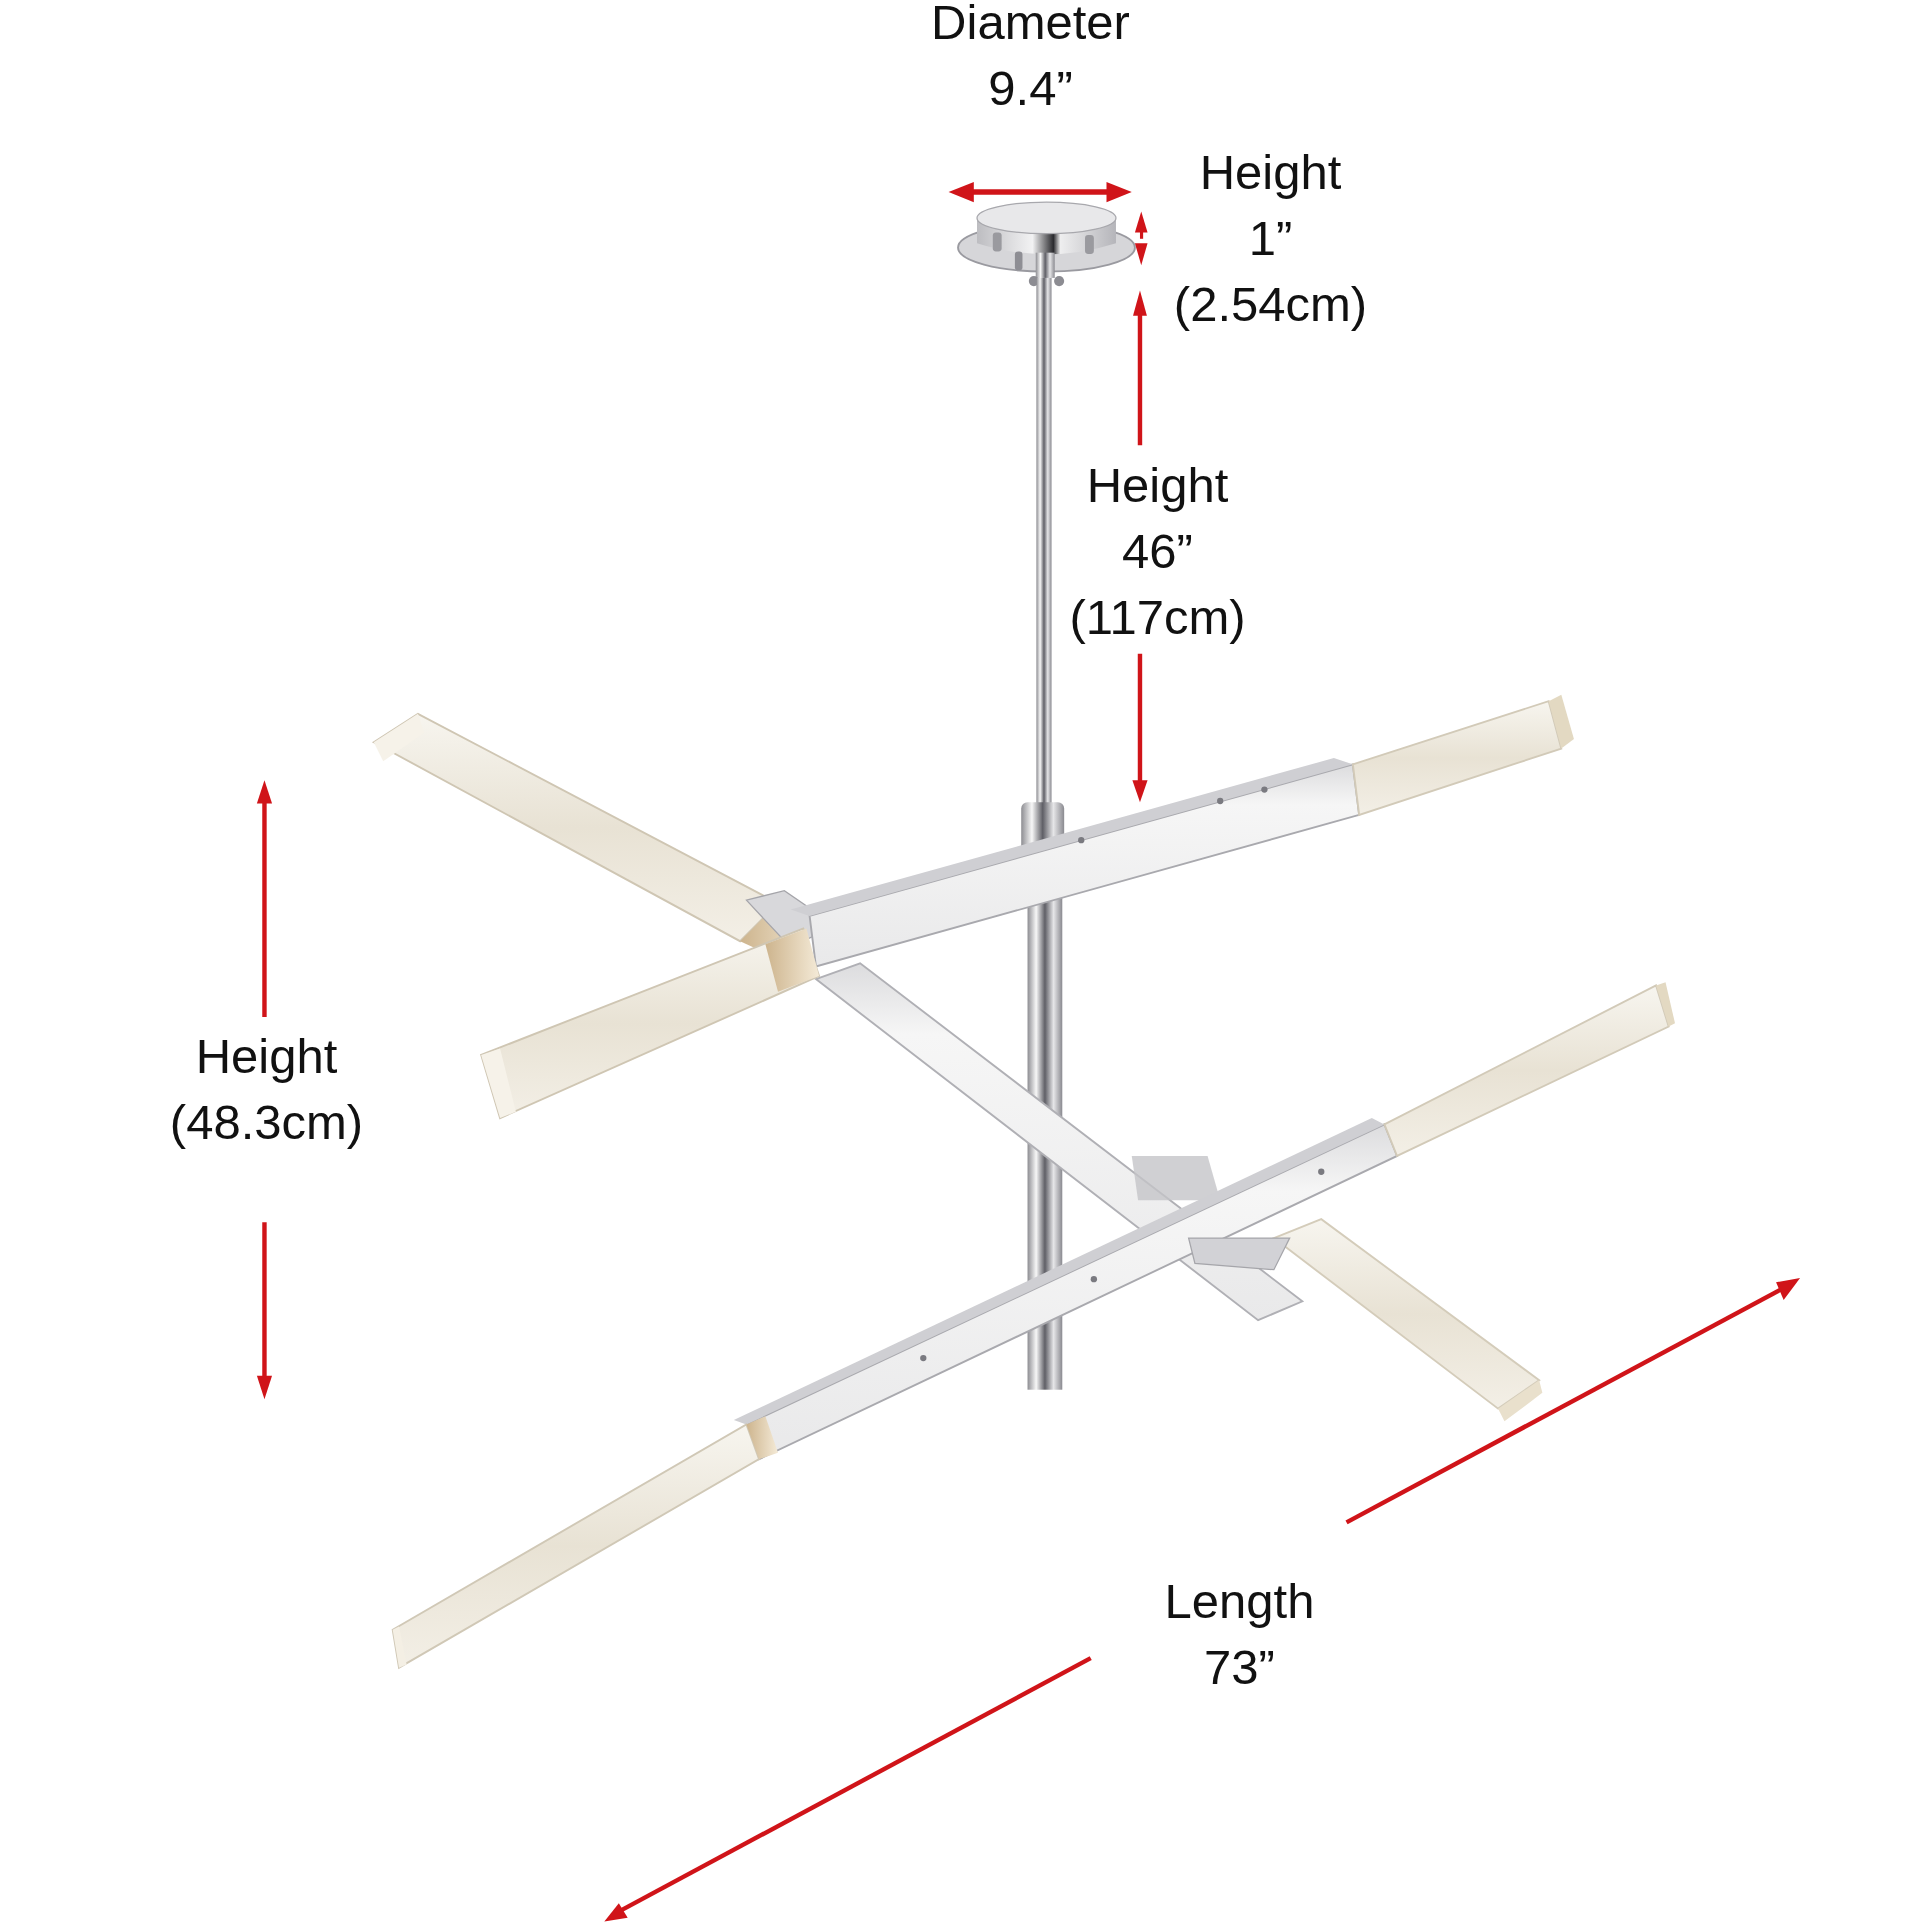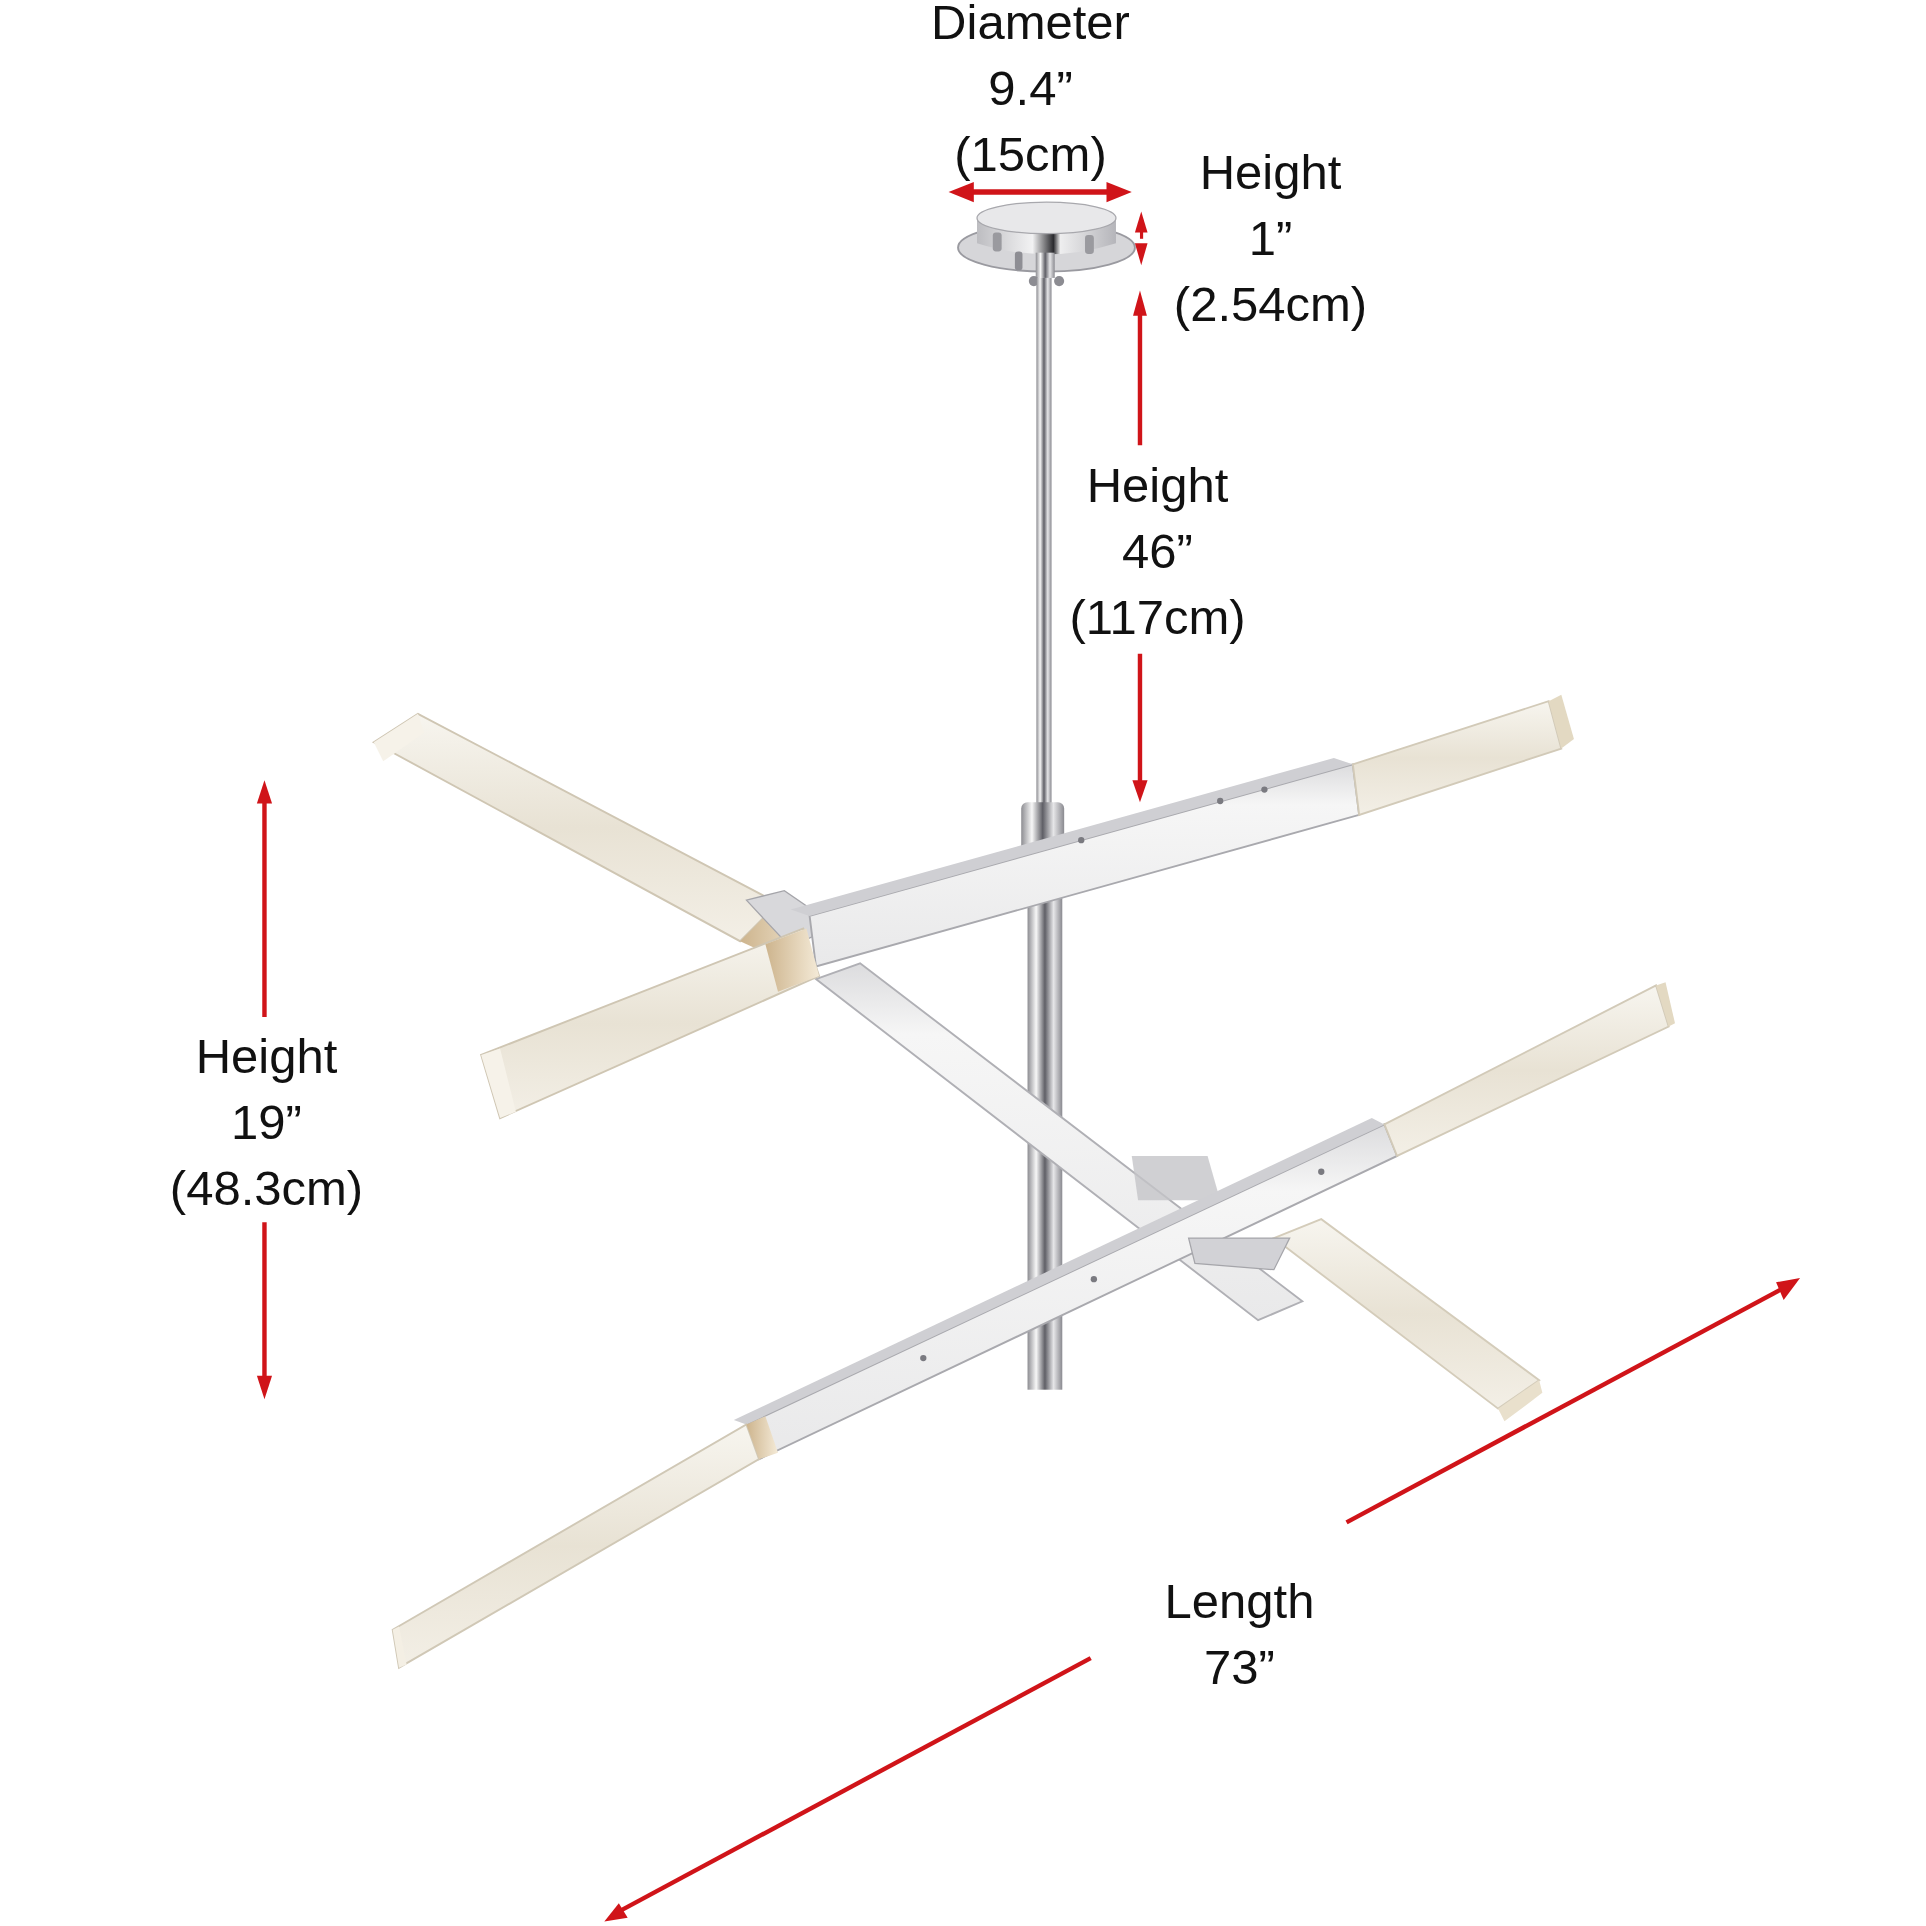--- a/index.html
+++ b/index.html
@@ -151,38 +151,36 @@
       <line x1="2100" y1="2410" x2="2790" y2="2040" stroke-width="7"></line>
       <polygon points="2818,2023 2780,2030 2792,2058" stroke="none"></polygon>
       <line x1="1695" y1="2625" x2="950" y2="3025" stroke-width="7"></line>
       <polygon points="925,3042 948,3013 962,3036" stroke="none"></polygon>
     </g>
   </svg>
 
   <div class="label" style="left:884px;top:-11.4px;width:253px;">
     <span>Diameter</span>
     <span>9.4”</span>
-    <span>(15cm)</span>
   </div>
 
   <div class="label" style="left:1124px;top:139px;width:253px;">
     <span>Height</span>
     <span>1”</span>
     <span>(2.54cm)</span>
   </div>
 
   <div class="label" style="left:1011px;top:452px;width:253px;">
     <span>Height</span>
     <span>46”</span>
     <span>(117cm)</span>
   </div>
 
   <div class="label" style="left:120px;top:1023px;width:253px;">
     <span>Height</span>
-    <span>19”</span>
     <span>(48.3cm)</span>
   </div>
 
   <div class="label" style="left:1093px;top:1568px;width:253px;">
     <span>Length</span>
     <span>73”</span>
   </div>
 
 </div>
 

